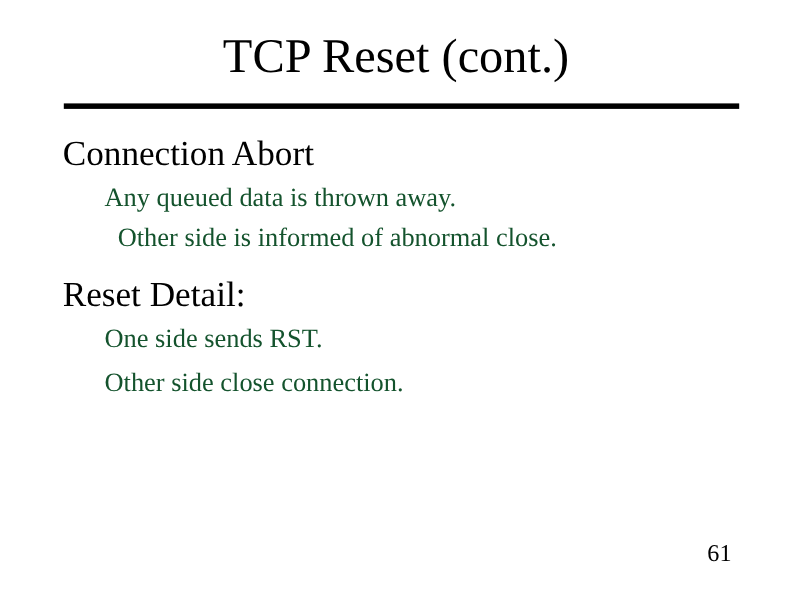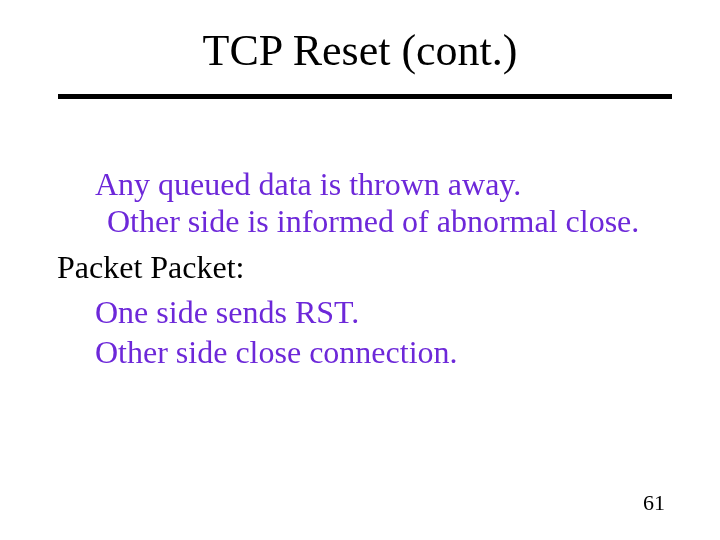--- a/index.html
+++ b/index.html
@@ -43,24 +43,24 @@
     position: absolute;
     left: 57px;
     font-size: 32px;
     line-height: 1;
     white-space: nowrap;
     color: #000000;
   }
   .body-line {
     position: absolute;
     left: 95px;
-    font-size: 32px;
+    font-size: 24px;
     line-height: 1;
     white-space: nowrap;
-    color: #6d28d9;
+    color: #14532d;
   }
   .heading-1 { top: 123px; }
   .body-1a   { top: 168px; }
   .body-1b   { top: 205px; margin-left: 12px; }
   .heading-2 { top: 251px; }
   .body-2a   { top: 296px; }
   .body-2b   { top: 336px; }
   .body-2c   { top: 373px; }
   .page-number {
     position: absolute;
@@ -73,26 +73,27 @@
 </style>
 </head>
 <body>
 
 <div class="slide">
 
   <div class="slide-title">TCP Reset (cont.)</div>
 
   <div class="title-rule"></div>
 
+  <div class="heading heading-1">Connection Abort</div>
 
   <div class="body-line body-1a">Any queued data is thrown away.</div>
 
   <div class="body-line body-1b">Other side is informed of abnormal close.</div>
 
-  <div class="heading heading-2">Packet Packet:</div>
+  <div class="heading heading-2">Reset Detail:</div>
 
   <div class="body-line body-2a">One side sends RST.</div>
 
   <div class="body-line body-2b">Other side close connection.</div>
 
 
   <div class="page-number">61</div>
 
 </div>
 

